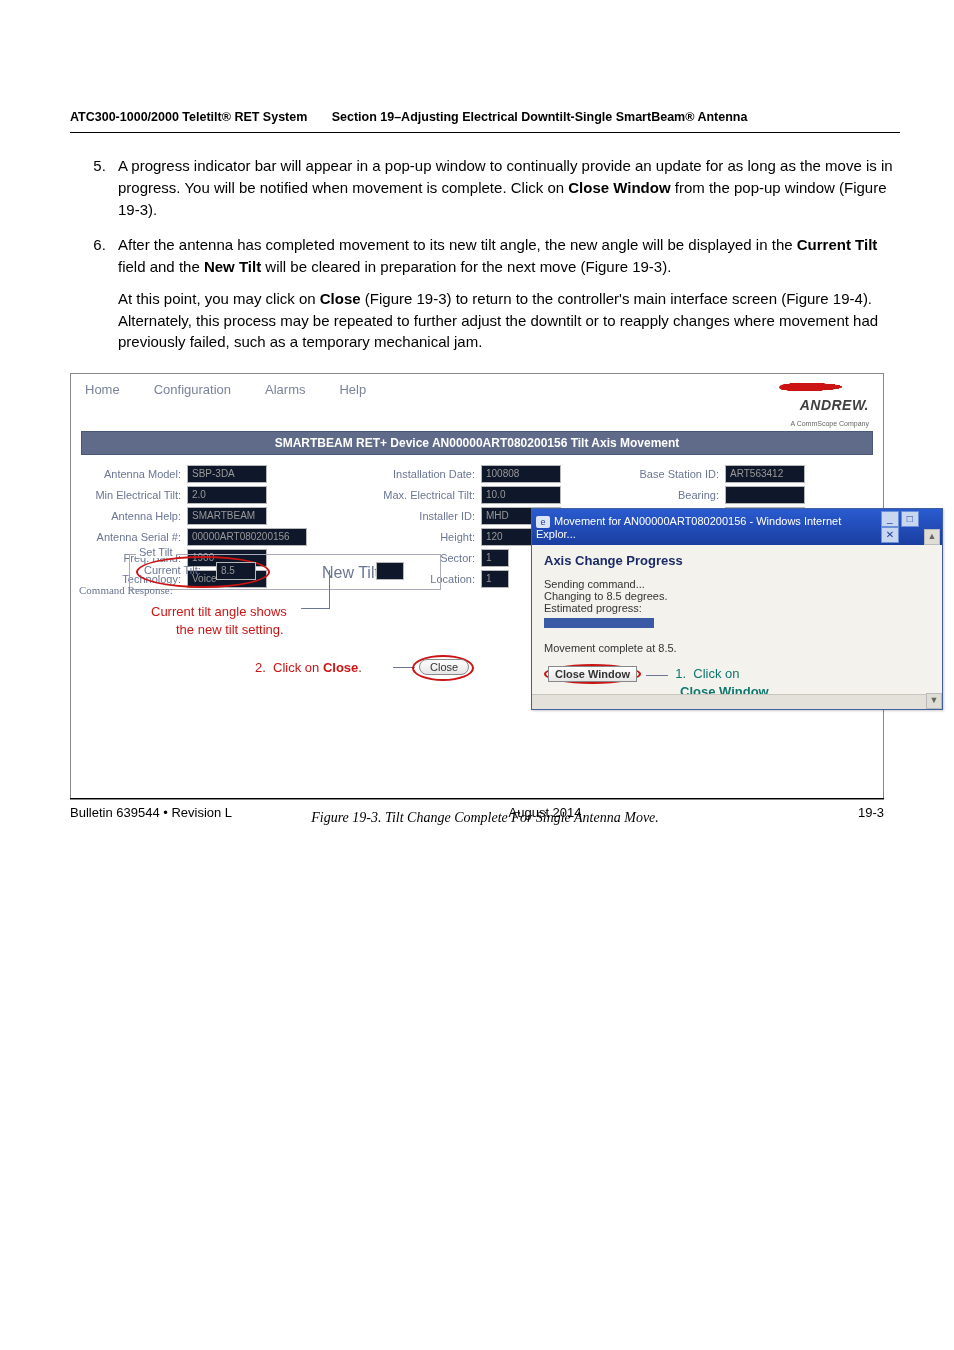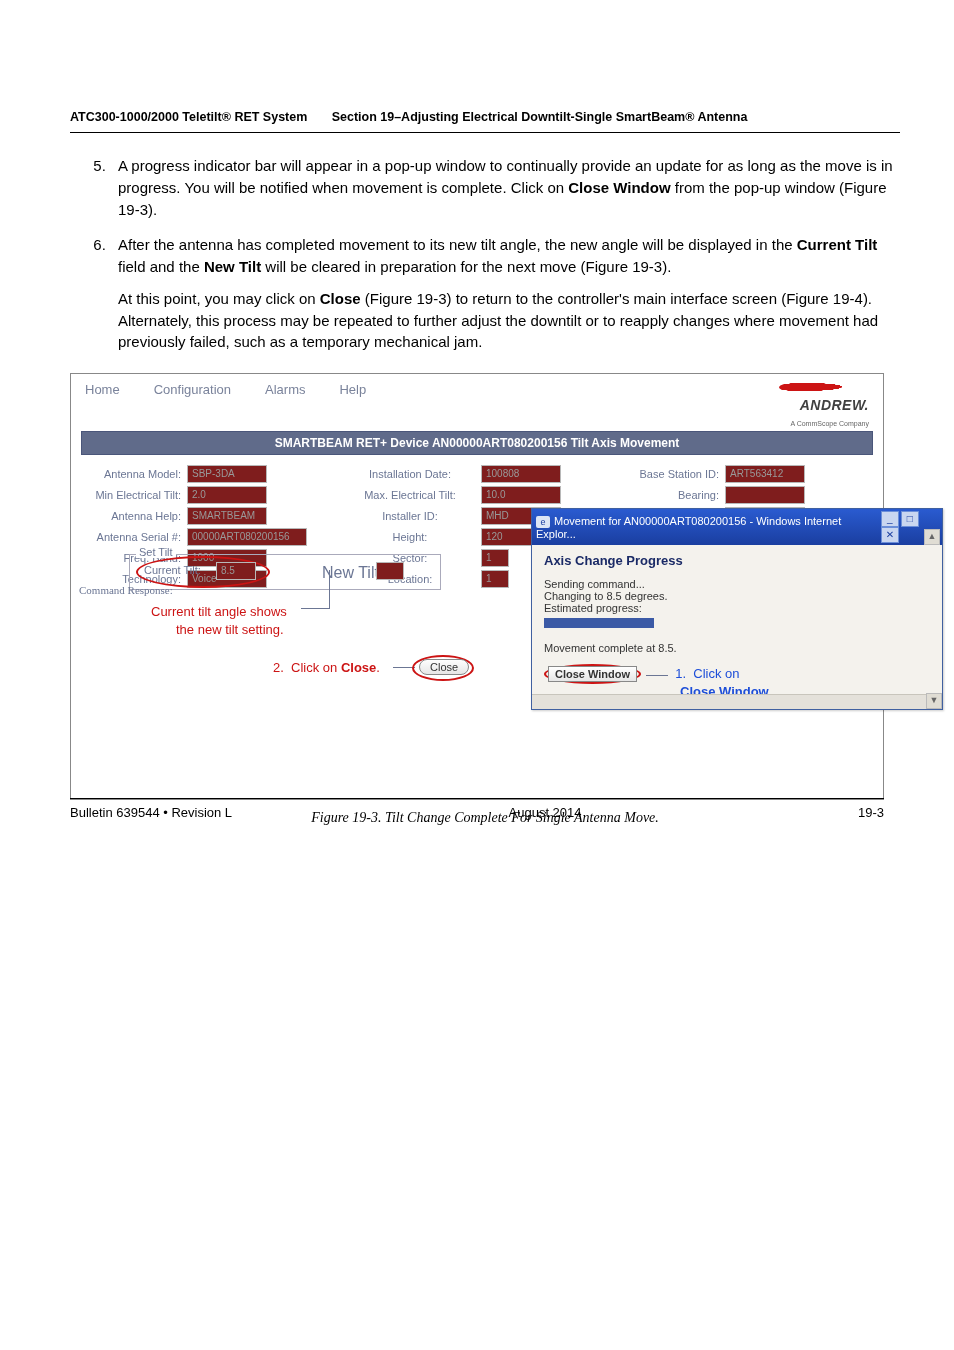--- a/index.html
+++ b/index.html
@@ -94,24 +94,24 @@
 
   .form-area {
     position: relative;
     margin: 0 10px;
     font-size: 11px;
     color: #6b7694;
   }
   .form-row { display: flex; margin-bottom: 3px; }
   .form-col { flex: 1; display: flex; align-items: center; }
   .form-col label { display:inline-block; text-align: right; margin-right: 6px; }
-  .c1 label{ width:100px;} .c2 label{ width:130px;text-align:center;} .c3 label{ width:110px;}
+  .c1 label{ width:100px;} .c2 label{ width:130px;} .c3 label{ width:110px;}
   .inp {
     display: inline-block;
-    background: #7f1d1d;
+    background: #0f172a;
     border: 1px solid #b8b8b8;
     font-size: 10px;
     color: #999;
     padding: 1px 4px;
     height: 14px;
     line-height: 14px;
     min-width: 70px;
     box-sizing: content-box;
   }
 
@@ -158,21 +158,21 @@
   .close-btn {
     position: absolute; left: 348px; top: 285px;
     border: 1px solid #888; border-radius: 9px;
     padding: 1px 10px; font-size: 11px; color:#333;
     background: linear-gradient(#fefefe,#e6e6e6);
   }
   .close-ring {
     position:absolute; left:341px; top:281px;
     width:58px; height:22px; border:2px solid #cc1414; border-radius:50%;
   }
-  .anno-close2 { position:absolute; left:202px; top:286px; }
+  .anno-close2 { position:absolute; left:184px; top:286px; }
   .anno-line-close2 { position:absolute; left:322px; top:293px; width:22px; height:1px; border-top:1px solid #6b7694; }
 
   
   .popup {
     position: absolute;
     right: -60px; top: 134px;
     width: 410px;
     border: 1px solid #4060a0;
     background: #f4f2ed;
     font-family: Tahoma, Arial, sans-serif;
@@ -191,21 +191,21 @@
   .prog-bar { width:110px; height:10px; background:#3b5aa6; margin:4px 0 14px 0; }
   .popup .scroll-up { position:absolute; right:2px; top:20px; width:14px;height:14px;background:#e0ddd4;border:1px solid #bbb;font-size:9px;text-align:center;line-height:12px;color:#666;}
   .cw-btn {
     display:inline-block;
     border:1px solid #888;
     background:linear-gradient(#fff,#e6e6e6);
     font-size:11px; font-weight:bold;
     padding:1px 6px;
   }
   .cw-ring { display:inline-block; border:2px solid #cc1414; border-radius:50%; padding:0 2px; }
-  .anno-cw { color:#1d4ed8; font-size:13px; }
+  .anno-cw { color:#0f766e; font-size:13px; }
   .anno-cw-line { display:inline-block;width:22px;border-top:1px solid #6b7694;vertical-align:middle;margin:0 4px 0 2px;}
   .popup-footer-scroll{ position:absolute; bottom:0; left:0; right:0; height:14px; background:#e4e1da; border-top:1px solid #c8c5bc;}
   .popup-footer-scroll .btn{position:absolute;right:0;bottom:0;width:14px;height:14px;background:#e0ddd4;border:1px solid #bbb;font-size:9px;text-align:center;line-height:12px;color:#666;}
 
   .fig-caption {
     text-align: center;
     font-style: italic;
     font-family: "Times New Roman", Times, serif;
     font-size: 14px;
     margin: 10px 0 0 0;

